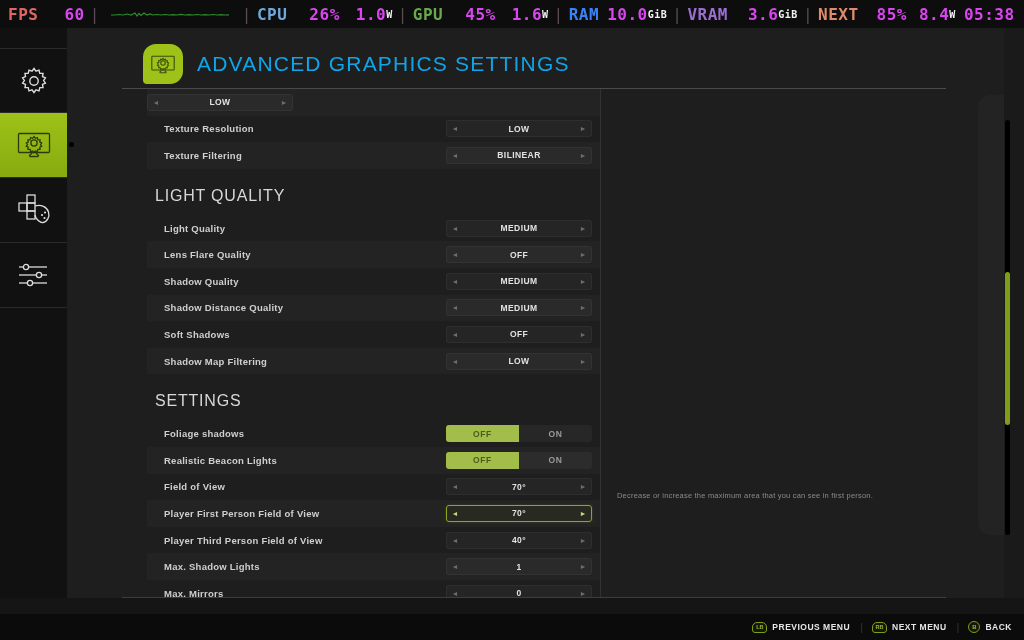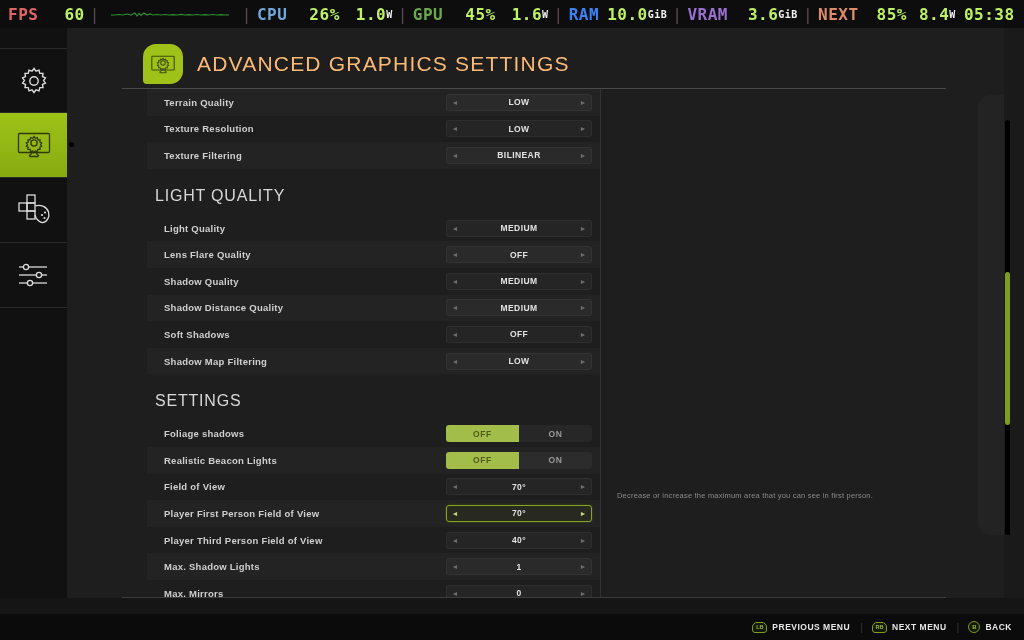--- a/index.html
+++ b/index.html
@@ -21,21 +21,21 @@
     width: 1024px; height: 28px;
     background: #0d0d0d;
     display: flex; align-items: center;
     font-family: "DejaVu Sans Mono", monospace;
     font-size: 16px; font-weight: bold;
     letter-spacing: 0.5px;
     z-index: 50;
     padding-left: 8px;
   }
   .hud-label { font-weight: bold; }
-  .hud-val { color: #bef264; text-align: right; }
+  .hud-val { color: #d946ef; text-align: right; }
   .hud-sep { color: #5a4a55; margin: 0 5px; font-weight: normal; }
   .hud-unit { font-size: 10px; vertical-align: super; color: #f2f2f2; }
   .fps-graph { width: 120px; height: 18px; margin: 0 6px; position: relative; }
 
   
   .sidebar {
     position: absolute; left: 0; top: 28px;
     width: 67px; height: 612px;
     background: #111111;
     z-index: 20;
@@ -70,21 +70,21 @@
     display: flex; align-items: center; gap: 14px;
     z-index: 10;
   }
   .header-icon {
     width: 40px; height: 40px;
     background: #9ec218;
     border-radius: 13px 13px 13px 4px;
     display: flex; align-items: center; justify-content: center;
   }
   .page-title {
-    color: #fdba74;
+    color: #0ea5e9;
     font-size: 21px;
     font-weight: normal;
     letter-spacing: 1.2px;
   }
 
   
   .content {
     position: absolute;
     left: 67px; top: 88px;
     width: 880px; height: 510px;
@@ -389,21 +389,20 @@
     <div class="page-title">ADVANCED GRAPHICS SETTINGS</div>
   </div>
 
   <div class="divider-top"></div>
   <div class="divider-bottom"></div>
   <div class="divider-vert"></div>
 
   <div class="content">
     <div class="list" id="settings-list">
         <div class="row alt">
-          <div class="row-label">Terrain Quality</div>
           <div class="stepper">
             <div class="arrow">◄</div>
             <div class="stepper-val">LOW</div>
             <div class="arrow">►</div>
           </div>
         </div>
         <div class="row">
           <div class="row-label">Texture Resolution</div>
           <div class="stepper">
             <div class="arrow">◄</div>

